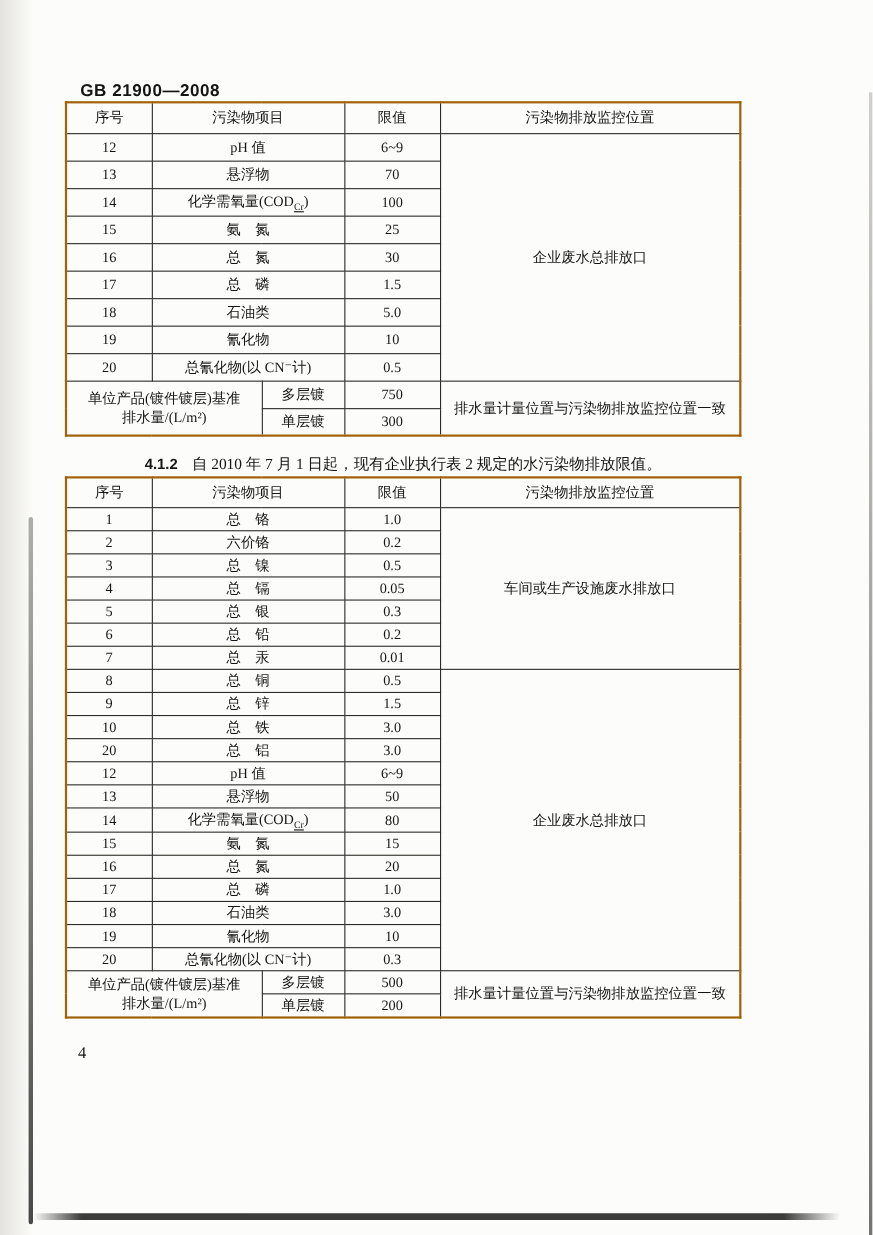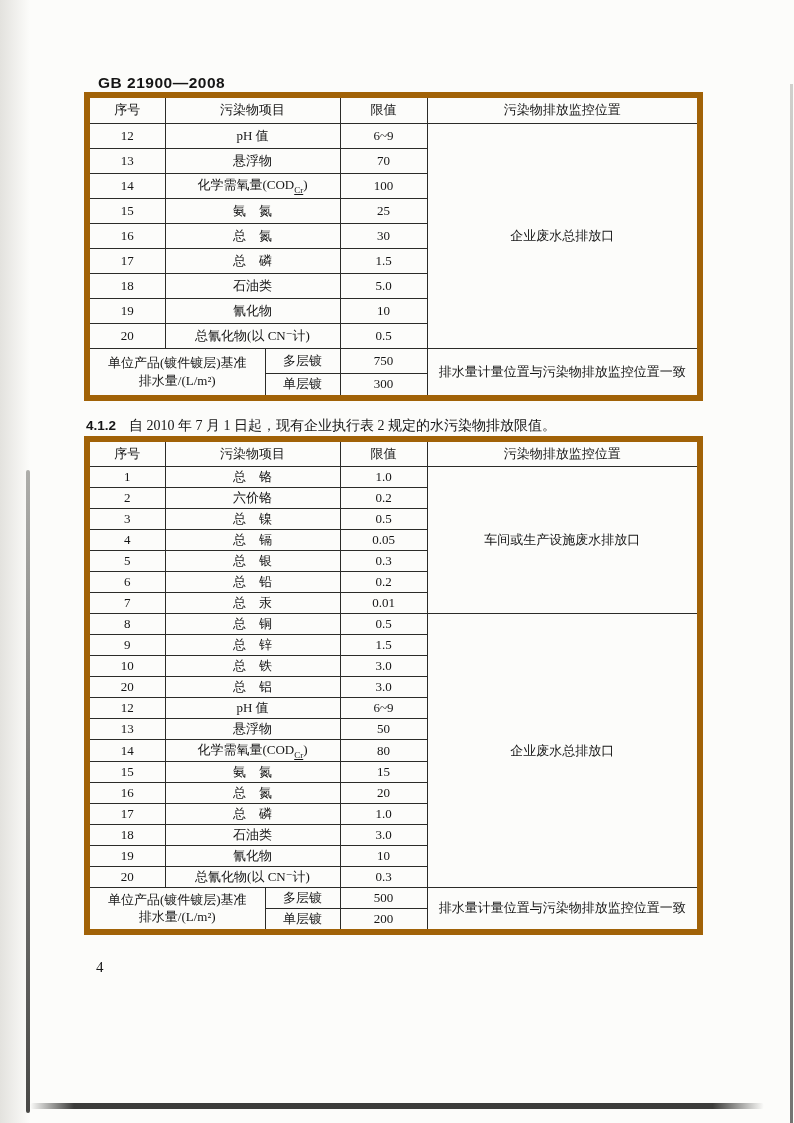--- a/index.html
+++ b/index.html
@@ -25,53 +25,53 @@
     position: absolute; right: 1px; top: 84px; bottom: 0; width: 3px;
     background: linear-gradient(180deg, #b9b8b4, #2a2a28);
     opacity: .65;
   }
   .edge-bottom-band {
     position: absolute; left: 30px; right: 30px; bottom: 14px; height: 6px;
     background: linear-gradient(90deg, rgba(24,24,22,0), #1a1a18 6%, #1a1a18 93%, rgba(24,24,22,0));
     opacity: .85; border-radius: 3px;
   }
 
-  .content { position: absolute; left: 84px; top: 74px; width: 613px; }
+  .content { position: absolute; left: 59px; top: 74px; width: 613px; }
 
   .doc-number {
     font-family: "Liberation Sans", "DejaVu Sans", sans-serif;
     font-weight: bold; font-size: 15.5px; letter-spacing: .5px;
     margin-left: 14px;
   }
   .continued {
     text-align: right; font-size: 13.5px;
     margin-top: 10px; margin-bottom: 3px; padding-right: 4px;
   }
 
   table {
     border-collapse: collapse; table-layout: fixed; width: 613px;
-    border: 6px solid #a16207;
+    border: 2px solid #a16207;
     padding-left: 48px;
   }
   th, td {
     border: 1px solid #2b2b28;
     text-align: center; vertical-align: middle;
     font-size: 13px; font-weight: normal;
     padding: 1px 2px; box-sizing: border-box;
     overflow: hidden;
   }
   #table1 th, #table2 th { height: 28px; }
   #table1 td { height: 25px; }
   #table2 td { height: 21px; }
   tr[data-name="baseline-row"] td { height: 26px; }
   td.baseline-label { line-height: 1.35; }
   sub { font-size: 9px; text-decoration: underline; }
 
   .clause { margin: 0; font-size: 14px; line-height: 1.35; padding-left: 2px; }
-  .clause-1 { margin-top: 16px; }
+  .clause-1 { margin-top: 16px; text-align: center; }
   .clause-2 { margin-top: 7px; }
   .clause-no {
     font-family: "Liberation Sans", "DejaVu Sans", sans-serif;
     font-weight: bold; margin-right: 13px; font-size: 13.5px;
   }
 
   .t2-caption {
     margin-top: 20px; margin-bottom: 8px;
     text-align: center; font-size: 13.5px;
   }

